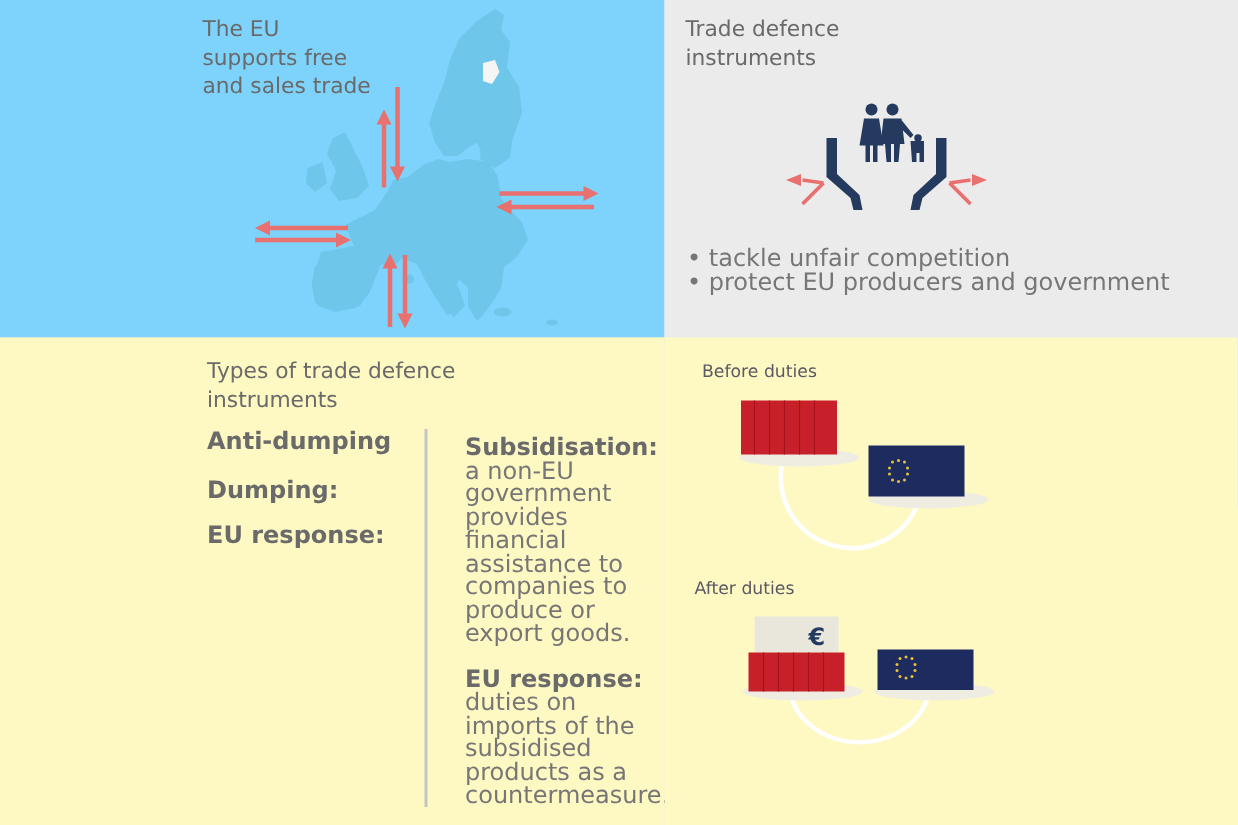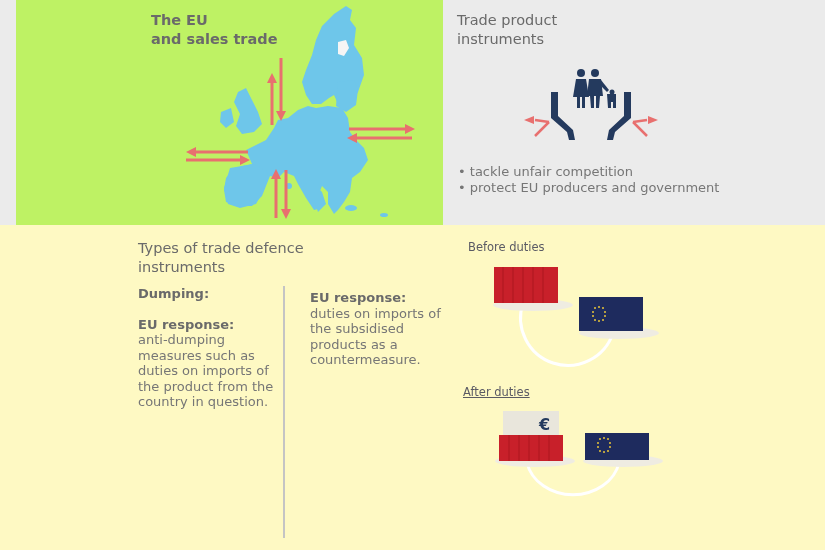--- a/index.html
+++ b/index.html
@@ -1,36 +1,37 @@
 <!DOCTYPE html>
 <html><head>
 <meta charset="utf-8">
 <style>
   html, body { margin:0; padding:0; }
   body { width:825px; height:550px; position:relative; overflow:hidden; font-family:"DejaVu Sans", sans-serif; color:#6d6d6d; background:#ebebeb; }
   .panel { position:absolute; }
-  #p-tl { left:16px; top:0; width:443px; height:225px; background:#bef264;font-weight:bold; }
+  #p-tl { left:0; top:0; width:443px; height:225px; background:#7dd3fc; }
   #p-tr { left:443px; top:0; width:382px; height:225px; background:#ebebeb; }
   #p-bl { left:0; top:225px; width:443px; height:325px; background:#fef9c3; }
   #p-br { left:443px; top:225px; width:382px; height:325px; background:#fef9c3; }
   .title { position:absolute; font-size:14.5px; line-height:19px; color:#6a6a6a; }
-  .small { font-size:13px; line-height:15.5px; color:#767676; }
+  .small { font-size:16px; line-height:15.5px; color:#767676; }
   .bold { font-weight:bold; color:#6a6a6a; }
   .col { position:absolute; width:140px; }
   .col p { margin:0 0 15px 0; }
   .divider { position:absolute; left:283px; top:286px; width:2px; height:252px; background:#c4c4c4; }
   .sub { position:absolute; font-size:11.5px; color:#5a5a64; }
   svg { position:absolute; }
 </style>
 </head>
 <body>
 
 <div class="panel" id="p-tl">
   <div class="title" style="left:135px; top:11px;">
     <div>The EU</div>
+    <div>supports free</div>
     <div>and sales trade</div>
   </div>
   <svg width="443" height="225" viewBox="0 0 443 225" style="left:0;top:0;">
     <g fill="#6ec6ea">
 
       <path d="M330,6 L336,10 L334,20 L340,28 L338,45 L346,58 L348,75 L342,92 L336,100 L330,105 L322,104 L318,95 L313,98 L305,104 L296,104 L290,95 L286,82 L290,70 L296,55 L300,40 L306,26 L318,14 Z"></path>
       <path d="M322,42 L330,40 L333,48 L328,56 L322,54 Z" fill="#f5f5f5"></path>
 
       <path d="M322,82 L338,80 L342,90 L340,105 L330,112 L320,106 Z"></path>
 
@@ -67,21 +68,21 @@
       <line x1="260" y1="178" x2="260" y2="218"></line>
         <polygon points="260,169 255,179 265,179" stroke="none"></polygon>
       <line x1="270" y1="170" x2="270" y2="210"></line>
         <polygon points="270,219 265,209 275,209" stroke="none"></polygon>
     </g>
   </svg>
 </div>
 
 <div class="panel" id="p-tr">
   <div class="title" style="left:14px; top:11px;">
-    <div>Trade product</div>
+    <div>Trade defence</div>
     <div>instruments</div>
   </div>
   <svg width="140" height="85" viewBox="0 0 140 85" style="left:78px; top:64px;">
     <g fill="#243a5e">
 
       <circle cx="60" cy="9" r="4"></circle>
       <path d="M55,15 L65,15 L68,33 L64,33 L64,44 L61,44 L61,33 L59,33 L59,44 L56,44 L56,33 L52,33 Z"></path>
 
       <circle cx="74" cy="9" r="4"></circle>
       <path d="M68,15 L80,15 L82,32 L79,32 L78,44 L75,44 L75,32 L73,32 L73,44 L70,44 L69,32 L66,32 Z"></path>
@@ -111,25 +112,27 @@
 
 <div class="panel" id="p-bl">
   <div class="title" style="left:138px; top:14px;">
     <div>Types of trade defence</div>
     <div>instruments</div>
   </div>
 </div>
 <div class="divider"></div>
 
 <div class="col small" style="left:138px; top:286px;">
+  <p class="bold" style="margin-bottom:17px;">Anti-dumping</p>
   <p><span class="bold" style="display:block">Dumping:</span></p>
-  <p><span class="bold" style="display:block">EU response:</span><span>anti-dumping measures such as duties on imports of the product from the country in question.</span></p>
+  <p><span class="bold" style="display:block">EU response:</span></p>
 </div>
 
 <div class="col small" style="left:310px; top:290px;">
+  <p><span class="bold">Subsidisation:</span><span> a non-EU government provides financial assistance to companies to produce or export goods.</span></p>
   <p><span class="bold" style="display:block">EU response:</span><span>duties on imports of the subsidised products as a countermeasure.</span></p>
 </div>
 
 <div class="panel" id="p-br">
   <div class="sub" style="left:25px; top:15px;">Before duties</div>
   <svg width="200" height="130" viewBox="0 0 200 130" style="left:40px; top:38px;">
     <path d="M40,40 A45,45 0 0 0 130,70" fill="none" stroke="#ffffff" stroke-width="3" transform="translate(0,0)"></path>
     <ellipse cx="50" cy="42" rx="40" ry="6" fill="#efece2"></ellipse>
     <rect x="11" y="4" width="64" height="36" fill="#c8202a"></rect>
     <g stroke="#a5141c" stroke-width="0.8">
@@ -148,21 +151,21 @@
         <circle cx="122" cy="53" r="1"></circle>
         <circle cx="120" cy="57" r="1"></circle>
         <circle cx="116" cy="58" r="1"></circle>
         <circle cx="112" cy="57" r="1"></circle>
         <circle cx="110" cy="53" r="1"></circle>
         <circle cx="110" cy="49" r="1"></circle>
         <circle cx="112" cy="45" r="1"></circle>
     </g>
   </svg>
 
-  <div class="sub" style="left:20px; top:160px;text-decoration:underline;">After duties</div>
+  <div class="sub" style="left:20px; top:160px;">After duties</div>
   <svg width="200" height="110" viewBox="0 0 200 110" style="left:40px; top:180px;">
     <path d="M44,58 A47,40 0 0 0 136,58" fill="none" stroke="#ffffff" stroke-width="3"></path>
     <ellipse cx="52" cy="56" rx="40" ry="6" fill="#efece2"></ellipse>
     <rect x="20" y="6" width="56" height="24" fill="#e9e6dc"></rect>
     <text x="56" y="25" font-size="16" font-weight="bold" fill="#243a5e" font-family="DejaVu Sans, sans-serif">€</text>
     <rect x="16" y="30" width="64" height="26" fill="#c8202a"></rect>
     <g stroke="#a5141c" stroke-width="0.8">
         <line x1="26" y1="30" x2="26" y2="56"></line>
         <line x1="36" y1="30" x2="36" y2="56"></line>
         <line x1="46" y1="30" x2="46" y2="56"></line>

